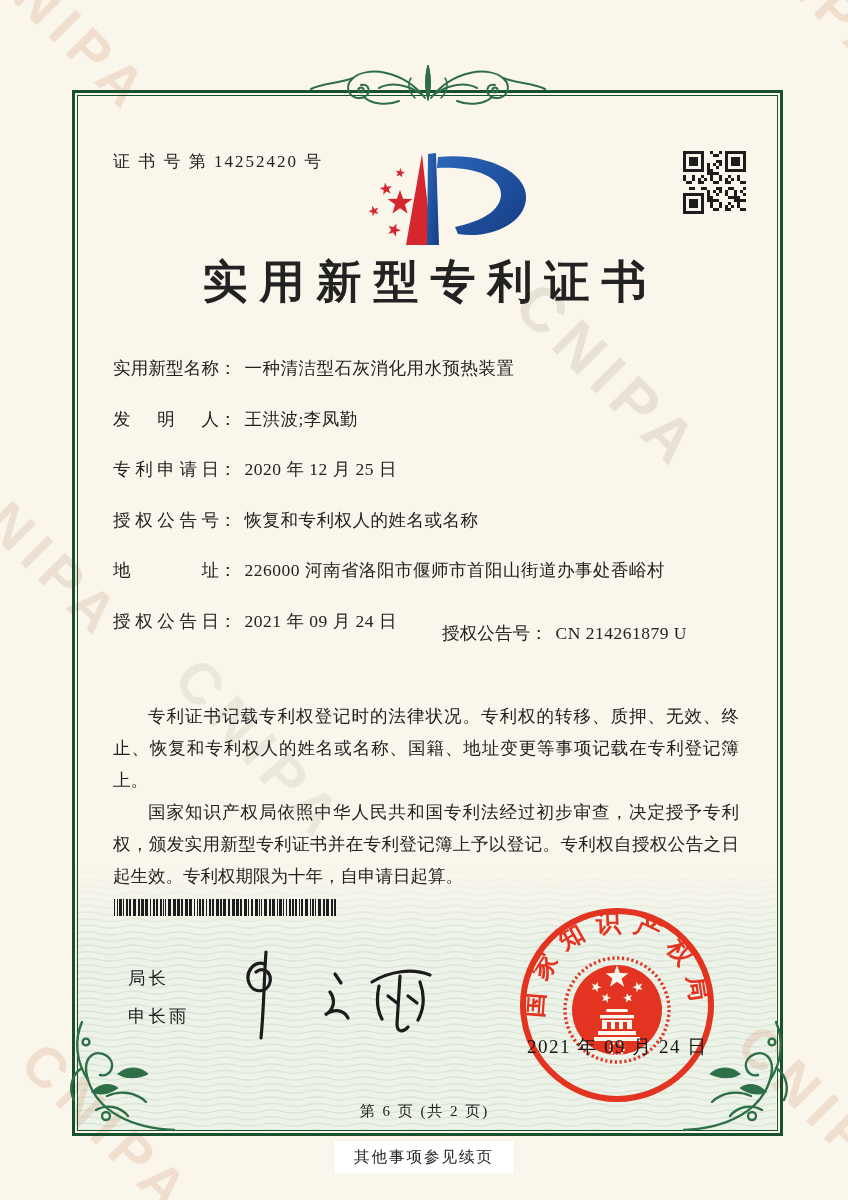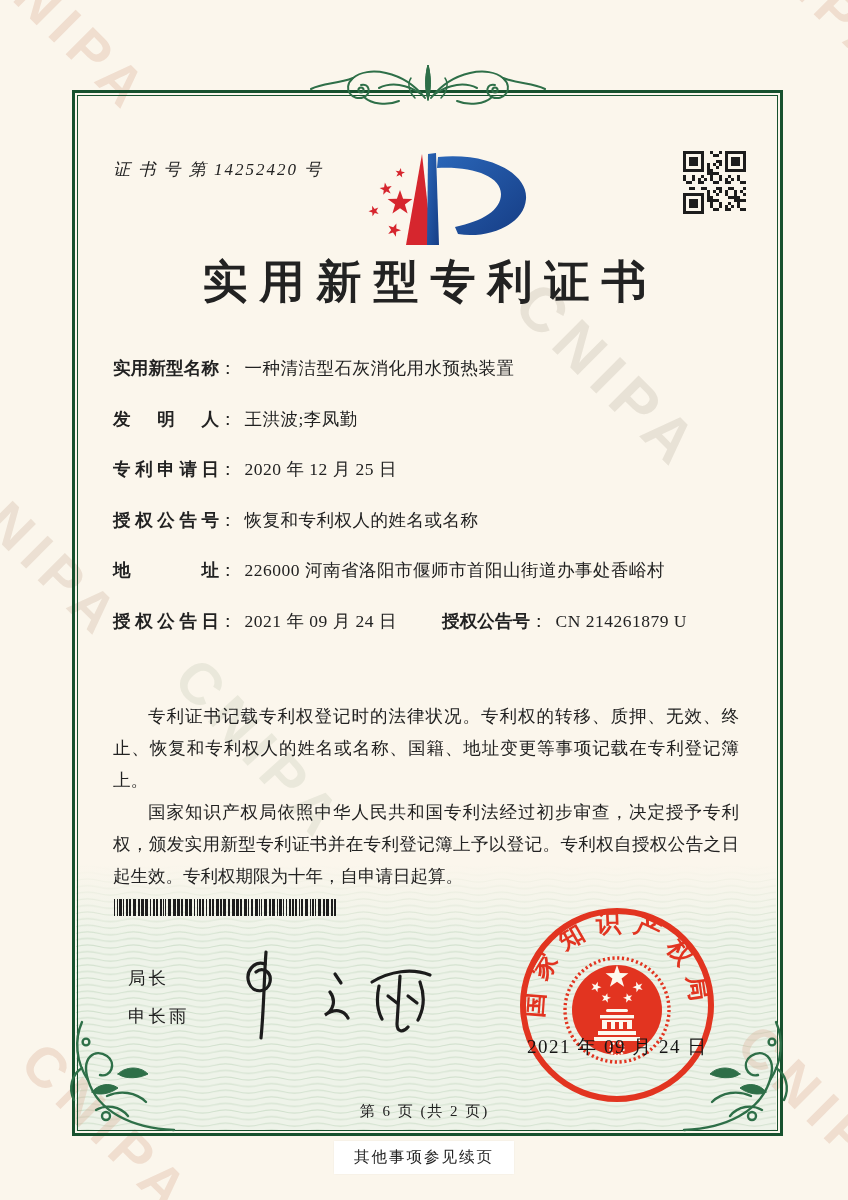--- a/index.html
+++ b/index.html
@@ -22,31 +22,31 @@
   
   .frame{position:absolute;left:72px;top:90px;width:705px;height:1040px;
       border:3px solid #17512e;z-index:3;pointer-events:none;}
   .frame-inner{position:absolute;inset:2px;border:1px solid #17512e;}
   
   .ornament-top{position:absolute;left:303px;top:58px;z-index:3;pointer-events:none;}
   .corner{position:absolute;z-index:3;pointer-events:none;}
   .corner-left{left:62px;top:1008px;}
   .corner-right{left:676px;top:1008px;transform:scaleX(-1);}
   
-  .cert-no{position:absolute;left:113px;top:158px;font-size:17px;letter-spacing:2px;z-index:2;font-style:italic;}
+  .cert-no{position:absolute;left:113px;top:150px;font-size:17px;letter-spacing:2px;z-index:2;}
   .logo{position:absolute;left:356px;top:146px;z-index:2;}
   .qr{position:absolute;left:683px;top:151px;z-index:2;}
   .title{position:absolute;left:72px;top:252px;width:705px;text-align:center;font-size:45px;
       font-weight:bold;letter-spacing:12px;text-indent:12px;z-index:2;}
   .fields{position:absolute;left:113px;top:355px;width:630px;z-index:2;font-size:17.5px;}
   .f-row{position:relative;height:50.5px;line-height:26px;}
-  .f-label{display:inline-block;width:106px;text-align:justify;text-align-last:justify;vertical-align:top;font-weight:bold;}
+  .f-label{display:inline-block;width:106px;text-align:justify;text-align-last:justify;vertical-align:top;}
   .f-colon{display:inline-block;vertical-align:top;}
   .f-value{display:inline-block;margin-left:8px;vertical-align:top;letter-spacing:.5px;max-width:500px;}
-  .pair2{position:absolute;left:329px;top:0;}
+  .pair2{position:absolute;left:329px;top:12px;}
   .pair2 .f-label{width:88px;}
   .body-text{position:absolute;left:113px;top:700px;width:626px;z-index:2;font-size:17.5px;
       line-height:1.83;text-align:justify;}
   .body-text p{margin:0;text-indent:2em;}
   .barcode{position:absolute;left:114px;top:899px;height:17px;z-index:2;font-size:0;white-space:nowrap;}
   .barcode i{display:inline-block;height:17px;background:#1d1d1d;}
   .sig-title{position:absolute;left:128px;top:966px;font-size:17.5px;letter-spacing:3px;z-index:2;}
   .sig-name{position:absolute;left:128px;top:1004px;font-size:17.5px;letter-spacing:3px;z-index:2;}
   .sig-hand{position:absolute;left:232px;top:948px;z-index:2;}
   .seal{position:absolute;left:513px;top:903px;z-index:4;}

